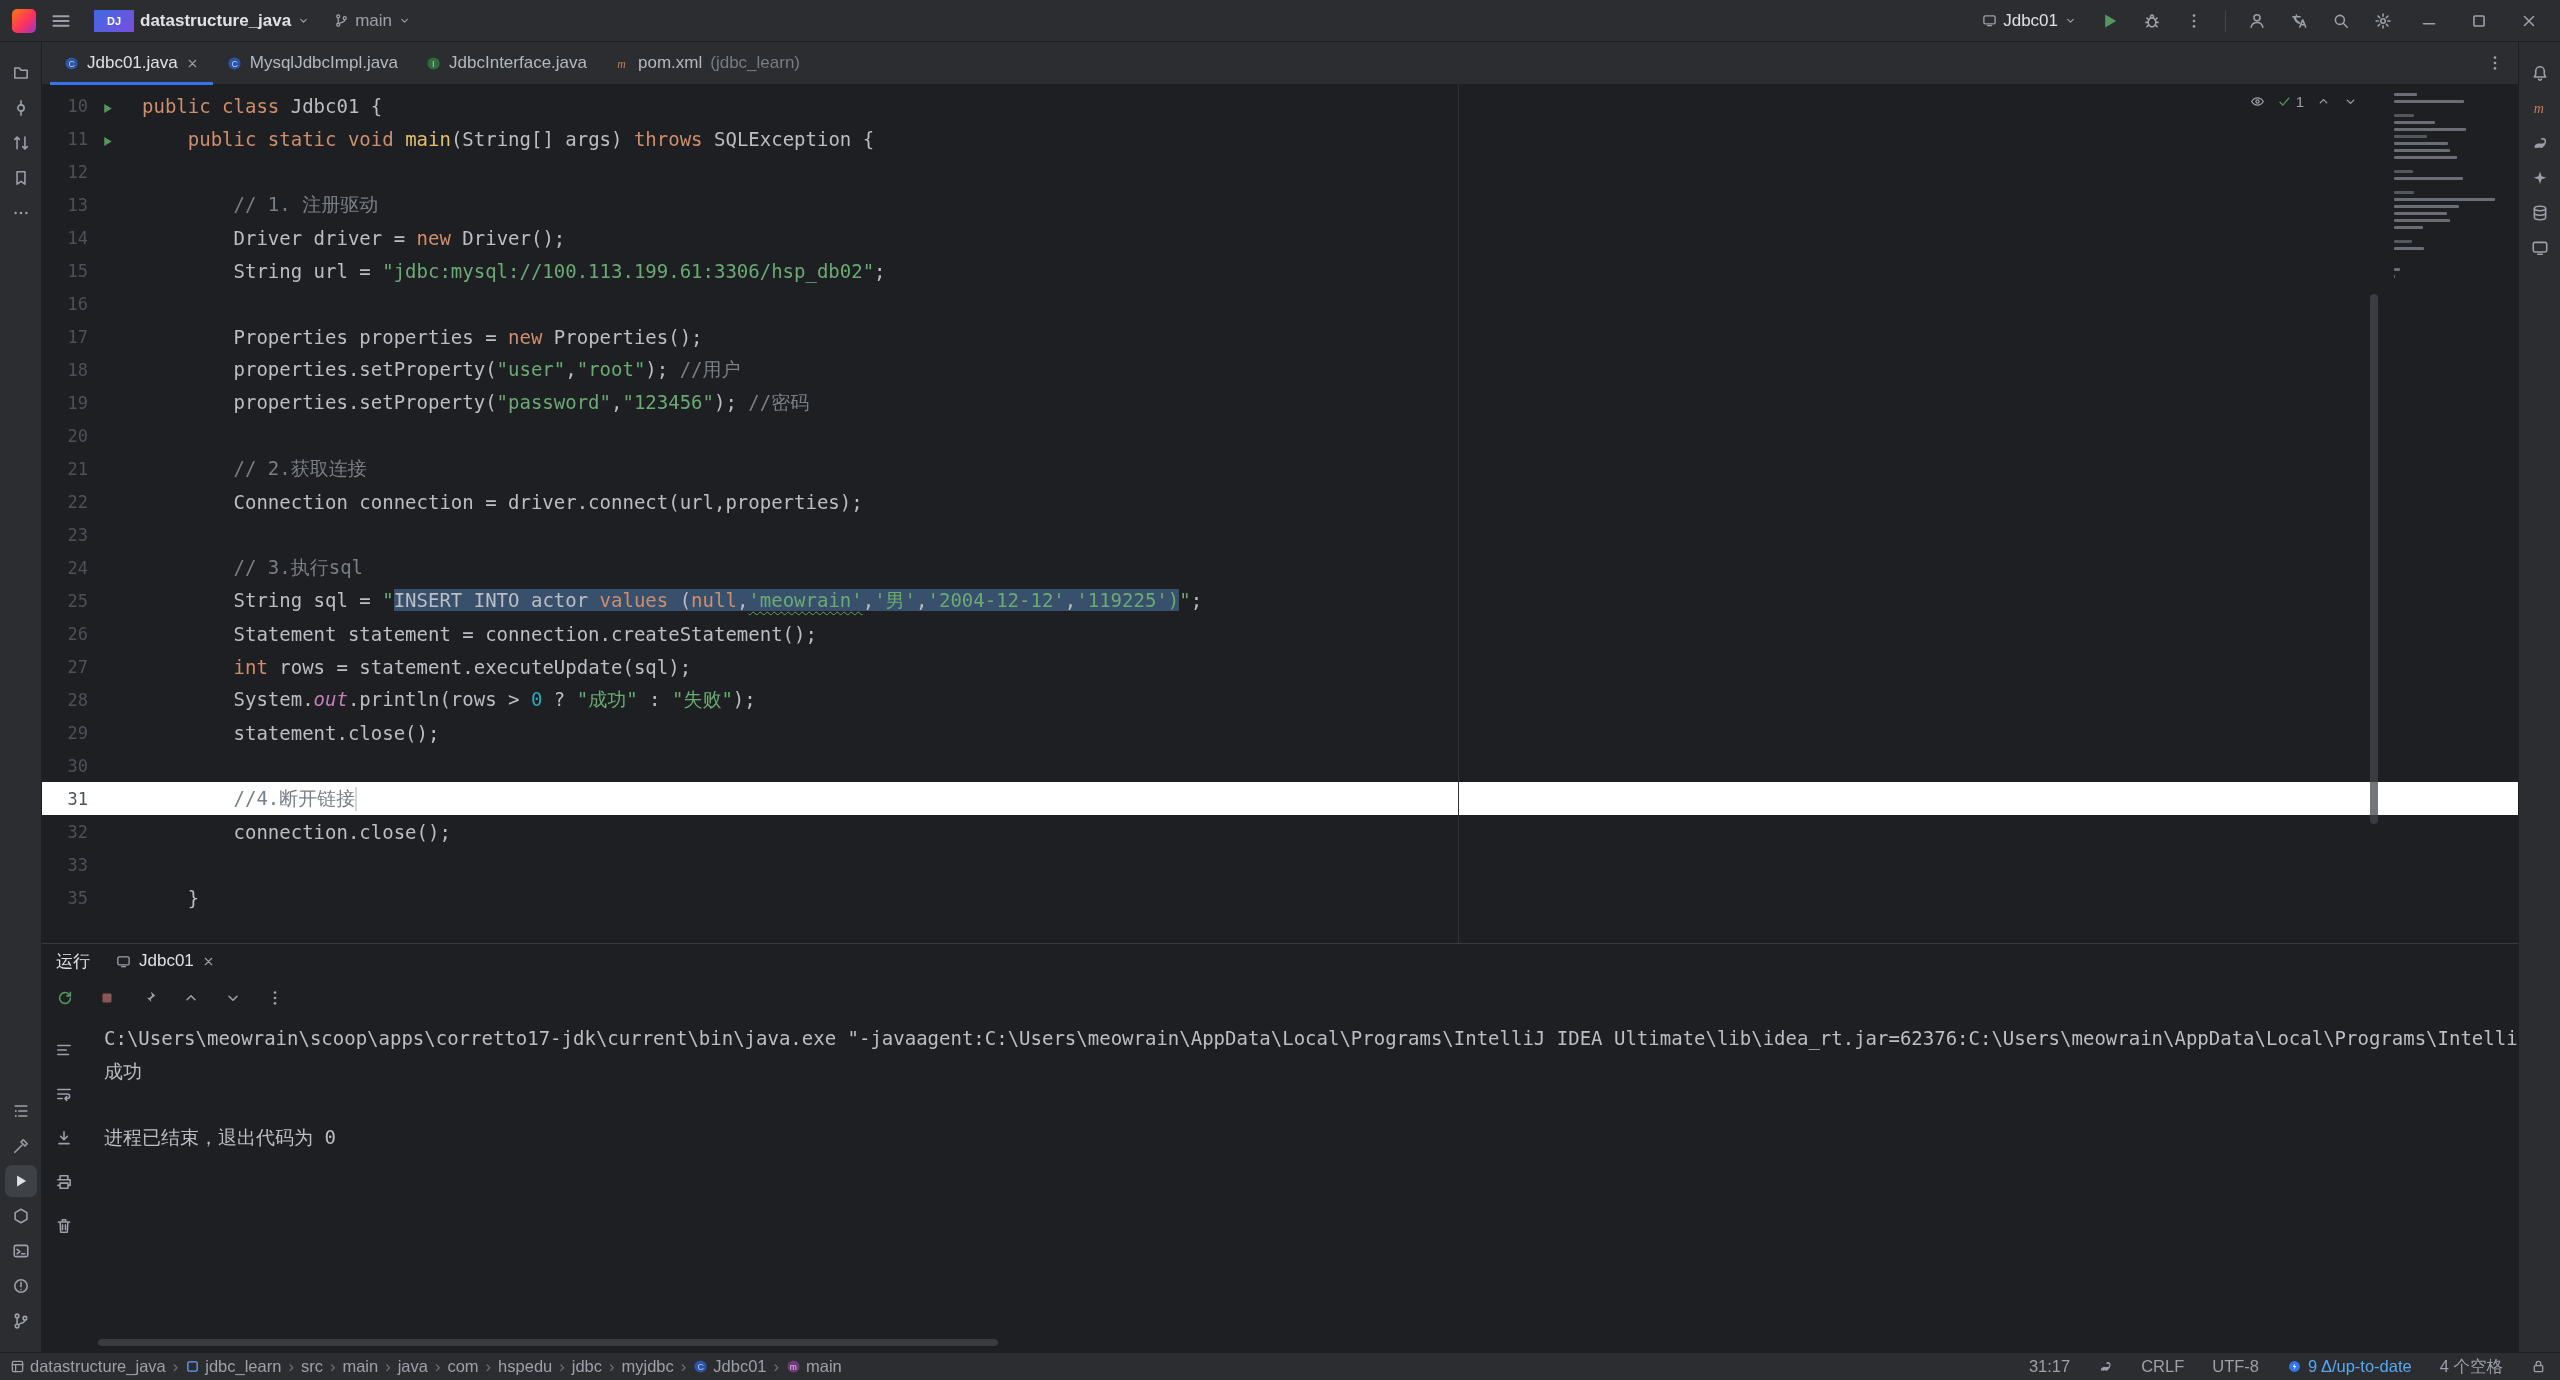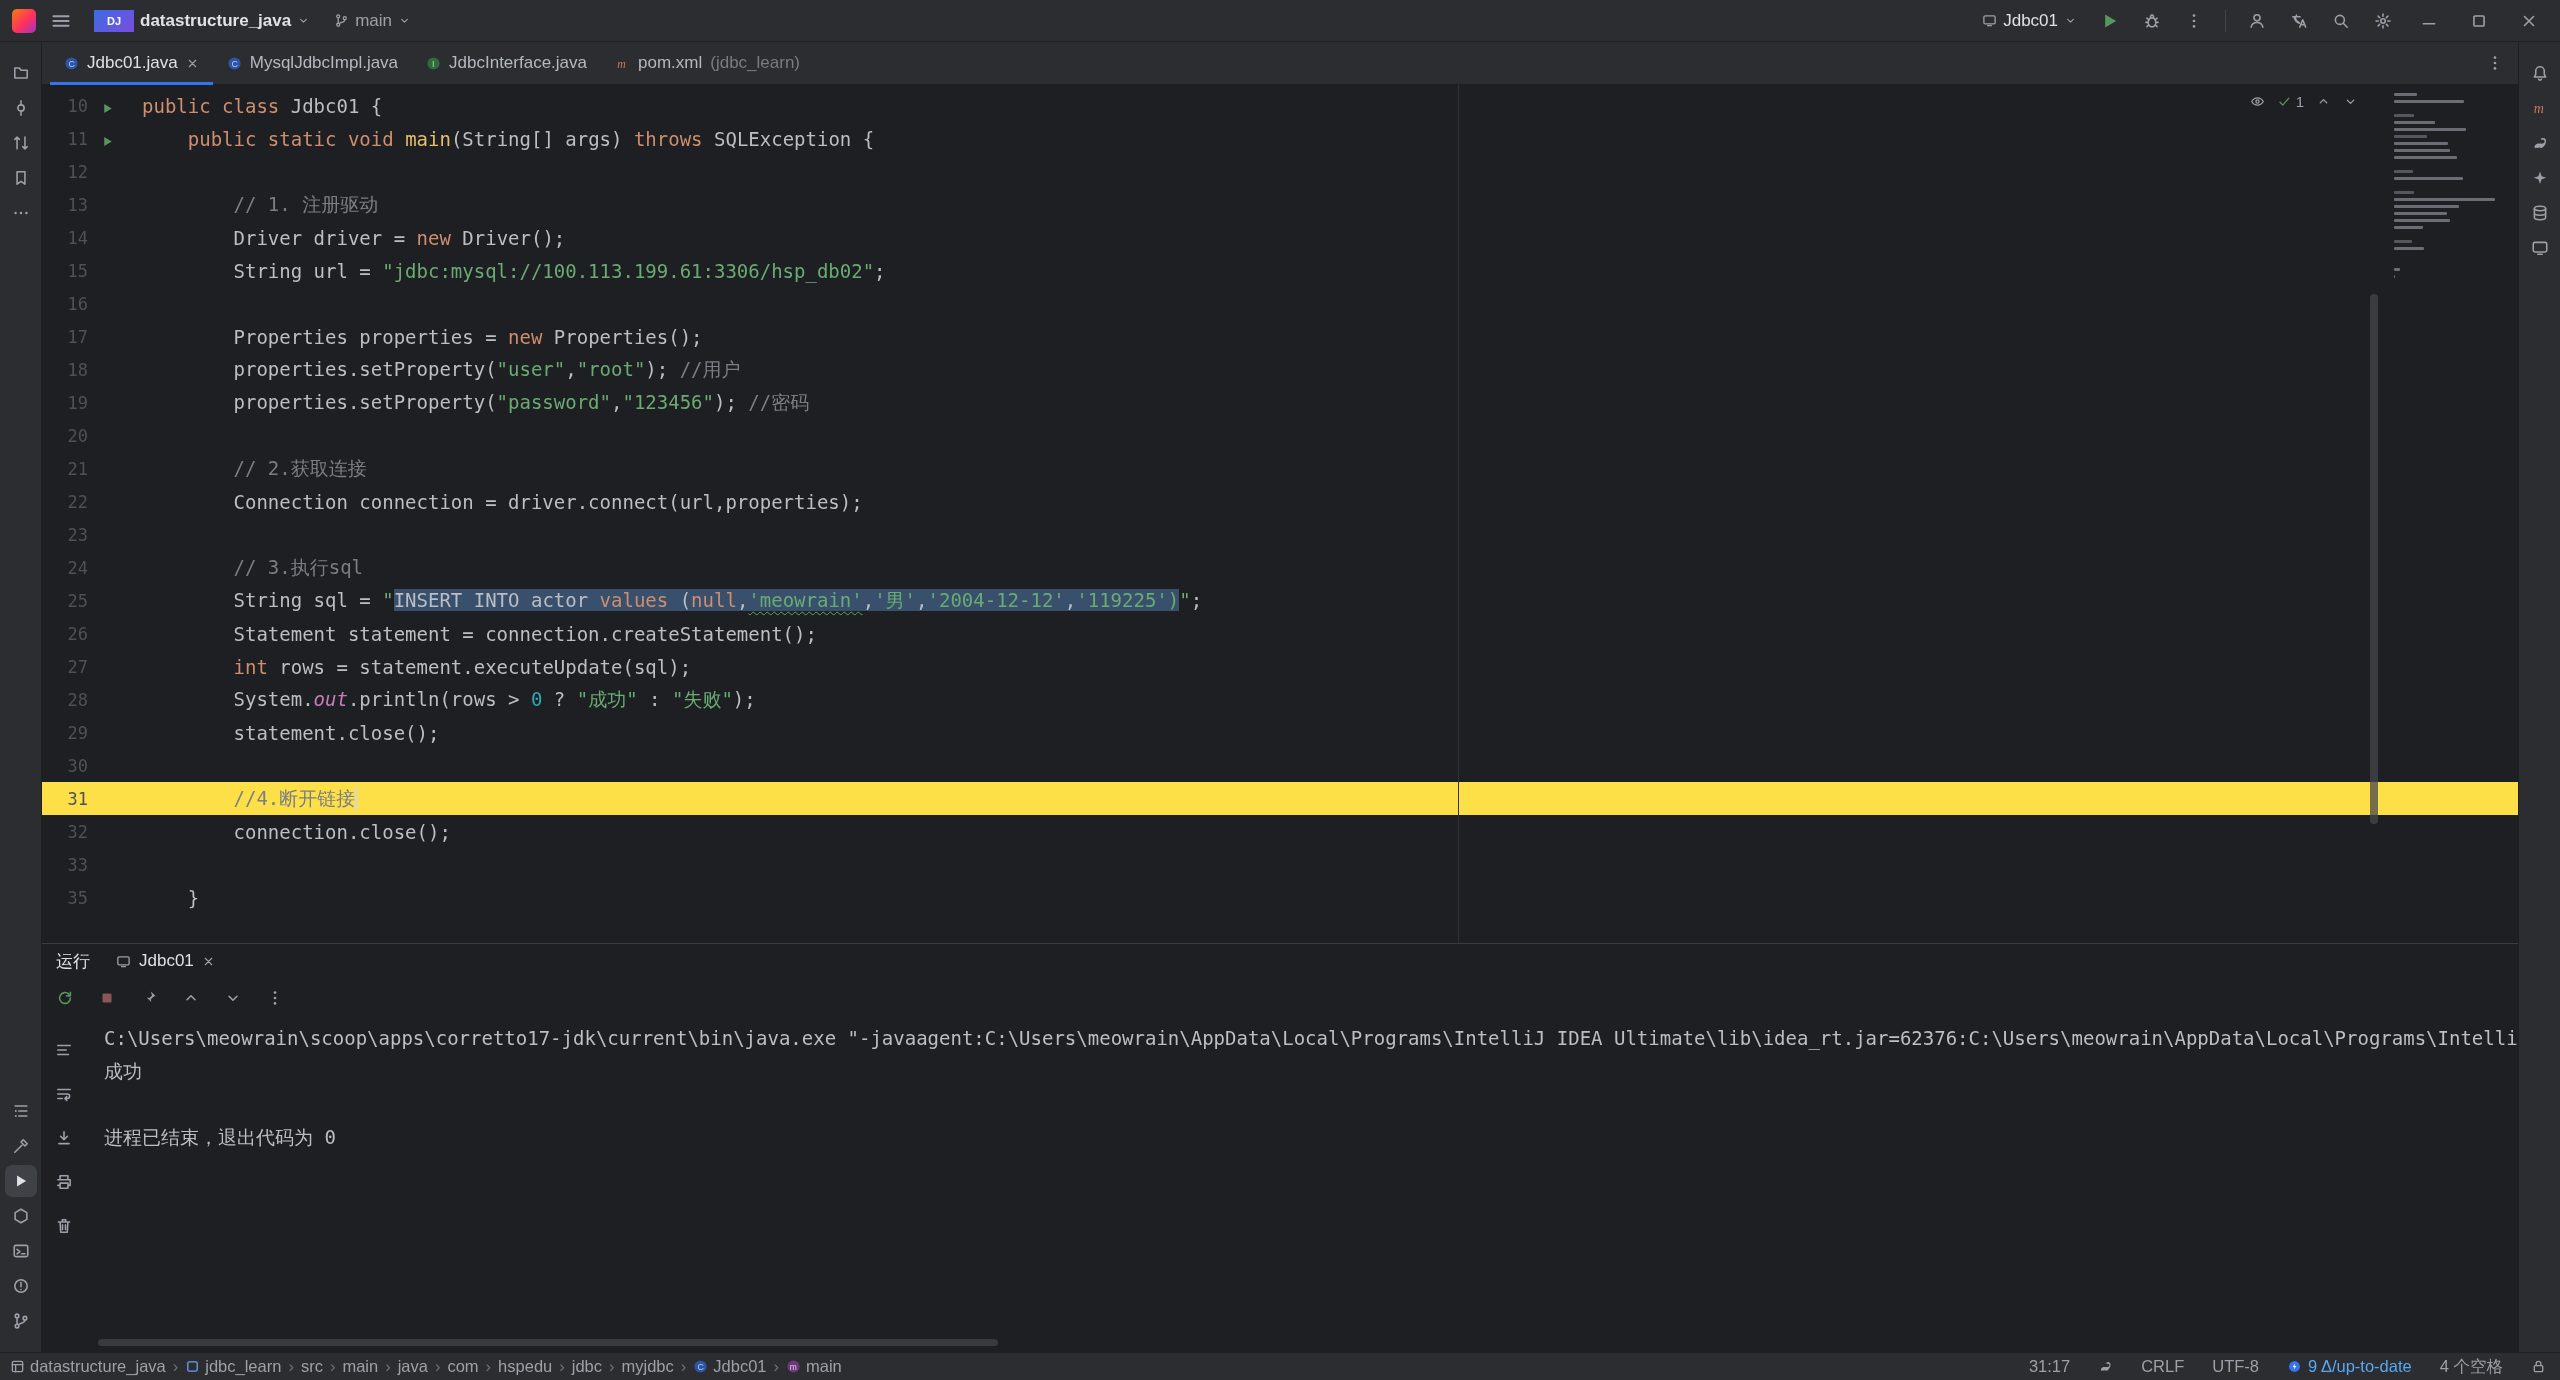--- a/index.html
+++ b/index.html
@@ -52,21 +52,21 @@
   .tab.active::after { content:""; position:absolute; left:0; right:0; bottom:-1px; height:3px; background:#3574F0; }
   .tab .close-ic { color:#9da0a8; }
   .tabbar-spacer { flex:1; }
   .tabbar-kebab { display:flex; align-items:center; padding:0 14px; }
 
   
   .editor { height:858px; position:relative; background:#1e1f22; overflow:hidden; }
   .lines { padding-top:4px; }
   .erow { display:flex; align-items:center; height:33px; white-space:pre;
     font-family:"DejaVu Sans Mono", monospace; font-size:19px; }
-  .erow.cur { background:#fde047; }
+  .erow.cur { background:#ffffff; }
   .gut { width:100px; display:flex; align-items:flex-end; flex:none; }
   .lnum { width:46px; text-align:right; color:#4e5157; font-size:17px; }
   .gslot { width:30px; display:flex; justify-content:center; margin-left:4px; }
   .cl { flex:1; min-width:0; }
   .t-d { color:#bcbec4; }
   .t-k { color:#cf8e6d;margin-top:36px; }
   .t-s { color:#6aab73; }
   .t-c { color:#7a7e85; }
   .t-n { color:#2aacb8; }
   .t-m { color:#e8bf6a; }

